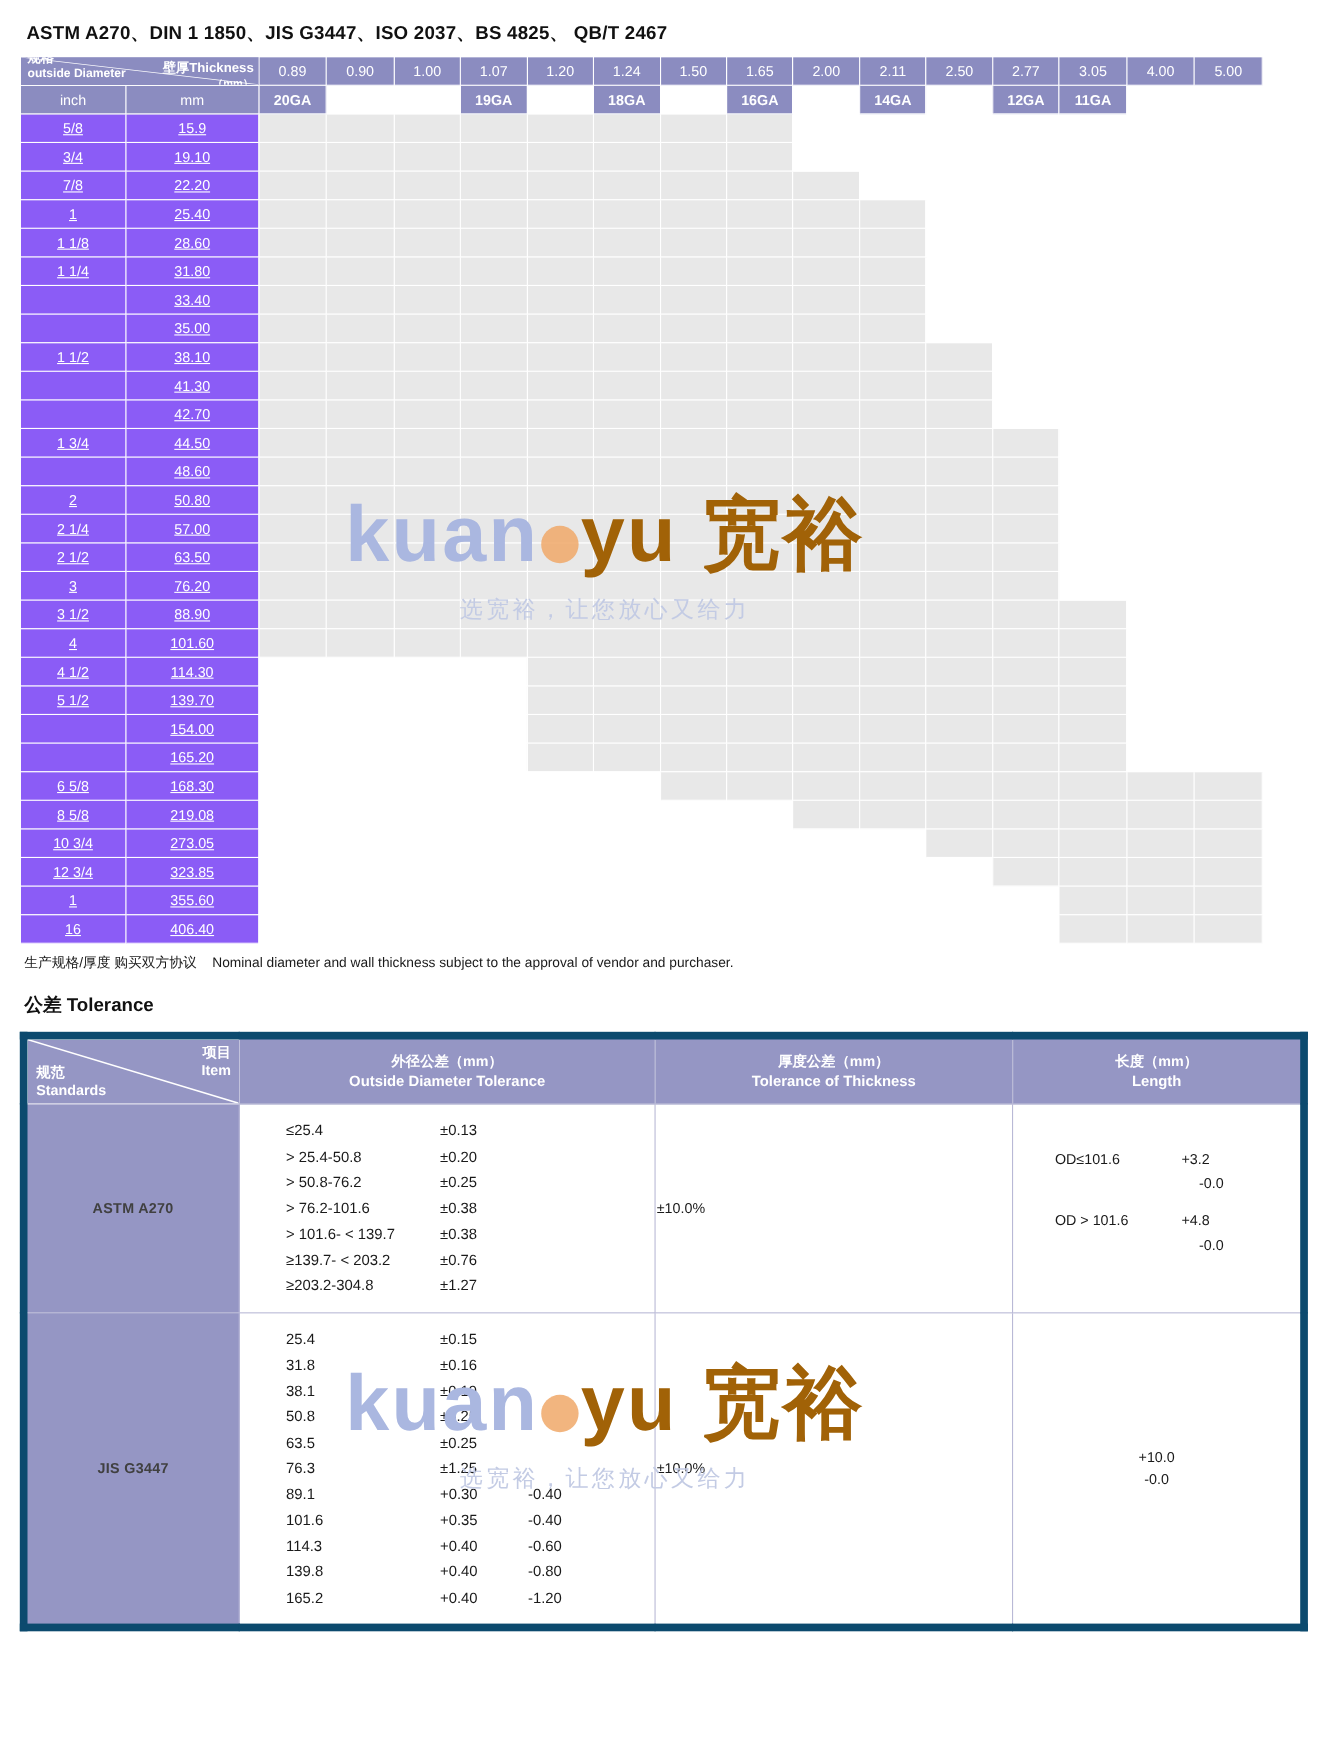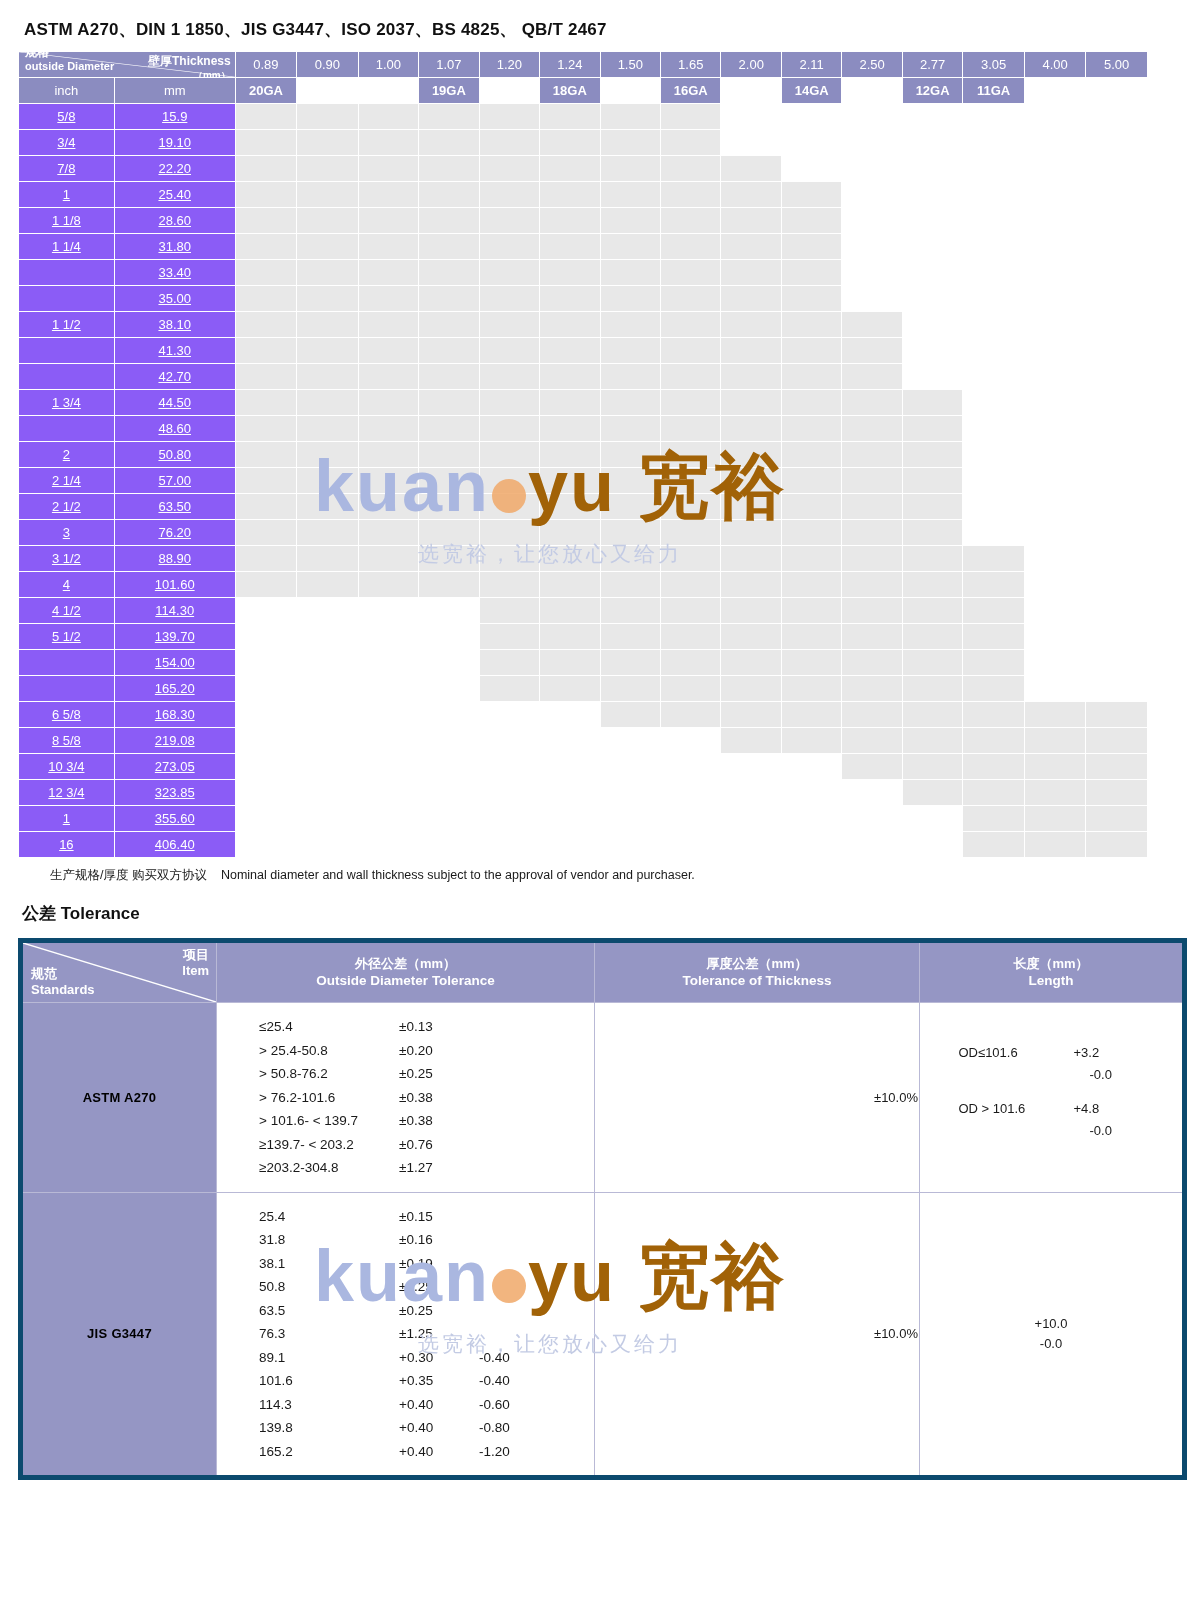--- a/index.html
+++ b/index.html
@@ -57,51 +57,51 @@
   .th-diag .t2 .sm { font-size: 11px; }
 
   .gacell { font-size: 13px; color: #fff; background: #8b8cc0; }
   .ga-empty { background: #ffffff; border: 1px solid #ffffff; }
 
   .note {
     font-size: 12.5px;
     margin: 9px 0 0 4px;
     color: #1a1a1a;
   }
-  .note .cn { font-size: 12.5px; margin-left: 28px; }
+  .note .cn { font-size: 12.5px; }
   .note .en { margin-left: 14px; }
 
   
   .sec-title {
     font-size: 17px; font-weight: bold; margin: 18px 0 13px 4px; color: #111;
   }
-  .tol-table { width: 1164px; table-layout: fixed; border: 5px solid #0c4a6e; }
+  .tol-table { width: 1164px; table-layout: fixed; border: 7px solid #0c4a6e; }
   .tol-table td, .tol-table th {
     border: 1px solid #b9b9d6;
     font-size: 13px;
     vertical-align: middle;
   }
   .tol-head td { background: #9596c4; color: #fff; text-align: center; font-weight: bold; height: 62px; line-height: 1.35; }
   .tol-head .sub { font-size: 13.5px; font-weight: bold; }
   .tol-corner {
     position: relative; background: #9596c4; color: #fff; height: 62px; overflow: hidden;
   }
   .tol-corner .ti {
     position: absolute; right: 7px; top: 4px; text-align: right; font-size: 13px; font-weight: bold; line-height: 1.25;
   }
   .tol-corner .ts {
     position: absolute; left: 8px; bottom: 4px; text-align: left; font-size: 13px; font-weight: bold; line-height: 1.25;
   }
-  .std-cell { background: #9596c4; color: #000000; text-align: center; font-weight: bold; font-size: 14.5px; letter-spacing: .3px; }
+  .std-cell { background: #9596c4; color: #404040; text-align: center; font-weight: bold; font-size: 14.5px; letter-spacing: .3px; }
   .od-cell { padding: 12px 0 12px 42px; }
   .od-row { display: flex; height: 23.5px; align-items: center; font-size: 13.5px; }
   .od-row .v { width: 140px; }
   .od-row .t { width: 80px; }
   .od-row .t2 { width: 90px; }
-  .mid-cell { text-align: right; font-size: 13.5px; }
+  .mid-cell { text-align: left; font-size: 13.5px; }
   .len-cell { padding: 10px 0; font-size: 13.5px; }
   .len-row { display: flex; justify-content: center; height: 22px; align-items: center; }
   .len-row .a { width: 115px; text-align: left; }
   .len-row .b { width: 70px; text-align: left; }
   .len-row .b2 { width: 70px; text-align: left; padding-left: 16px; }
   .len-simple { text-align: center; line-height: 1.5; }
 
   
   .wm { position: absolute; pointer-events: none; user-select: none; }
   .wm-main { left: 200px; top: 450px; width: 700px; text-align: center; }

